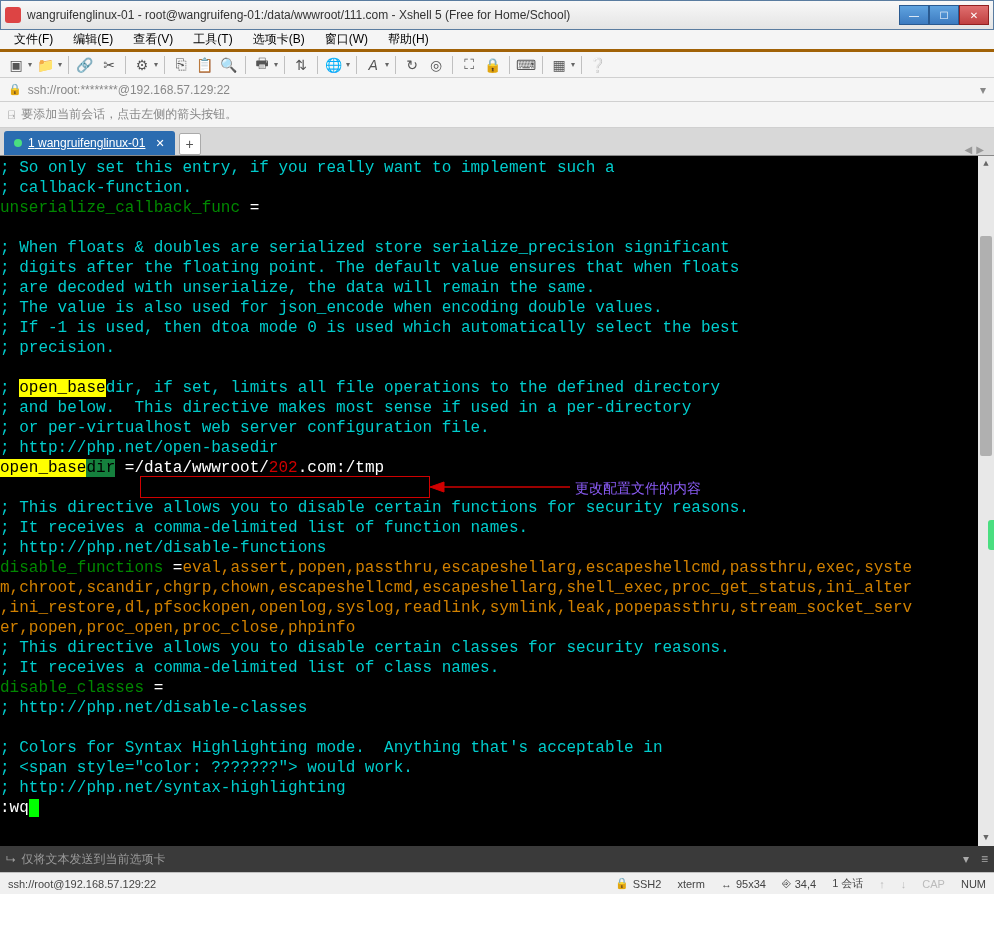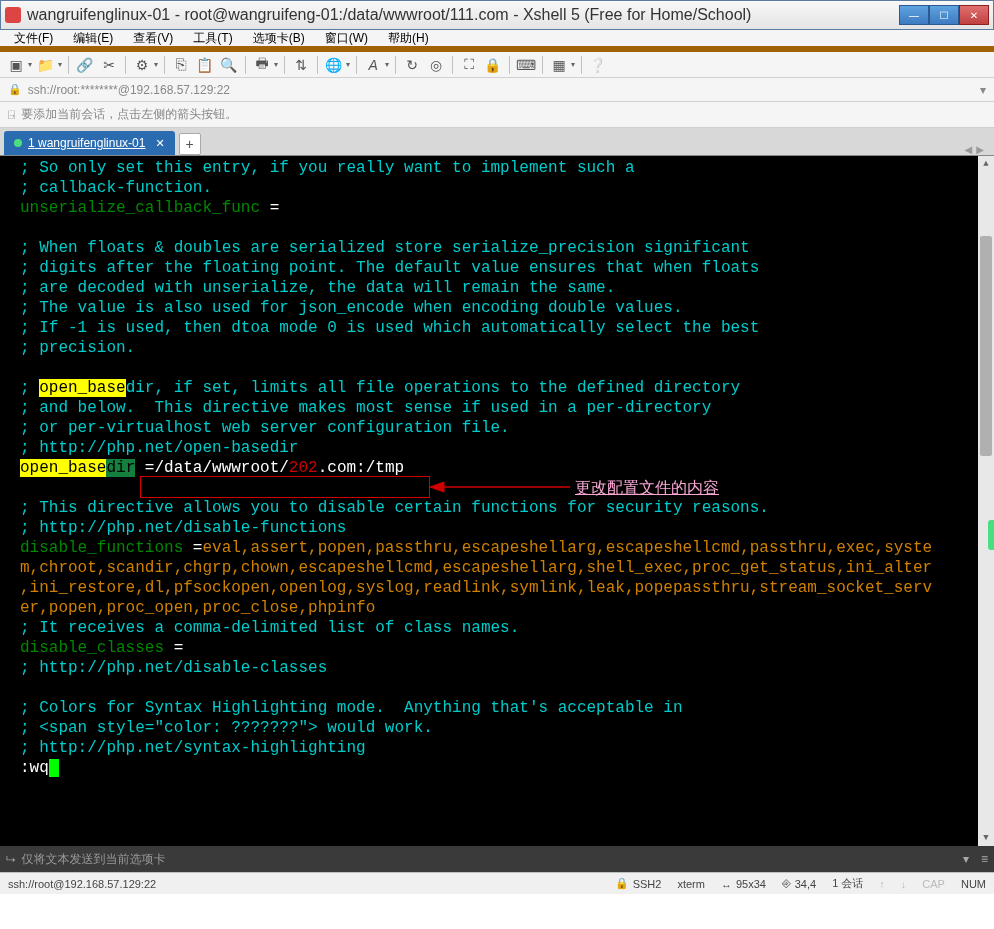--- a/index.html
+++ b/index.html
@@ -1,28 +1,28 @@
 <!DOCTYPE html>
 <html><head>
 <meta charset="utf-8">
 <style>
 * { margin: 0; padding: 0; box-sizing: border-box; }
 body { font-family: "Microsoft YaHei", Tahoma, sans-serif; font-size: 12px; background: #fff; width: 994px; height: 929px; overflow: hidden; position: relative; }
 
 
 .titlebar { height: 30px; background: linear-gradient(to bottom, #f8f8f8, #e4e4e4); border: 1px solid #5a7ca0; display: flex; align-items: center; padding: 0 4px; }
 .titlebar .app-icon { width: 16px; height: 16px; background: #d44; border-radius: 3px; margin-right: 6px; }
-.titlebar .title { flex: 1; color: #333; font-size: 16px; }
+.titlebar .title { flex: 1; color: #333; font-size: 12px; }
 .win-controls { display: flex; gap: 0; }
 .win-btn { width: 30px; height: 20px; display: flex; align-items: center; justify-content: center; font-size: 10px; cursor: default; }
 .win-min, .win-max { background: linear-gradient(to bottom, #5fa3e0, #3d7bc0); color: #fff; border: 1px solid #2a5a90; }
 .win-close { background: linear-gradient(to bottom, #e07070, #c04040); color: #fff; border: 1px solid #902020; }
 
 
-.menubar { height: 22px; background: #f5f5f5; border-bottom: 6px solid #a16207; display: flex; align-items: center; padding: 0 6px; gap: 4px; }
+.menubar { height: 22px; background: #f5f5f5; border-bottom: 3px solid #a16207; display: flex; align-items: center; padding: 0 6px; gap: 4px; }
 .menu-item { padding: 2px 8px; cursor: default; }
 
 
 .toolbar { height: 26px; background: #f5f5f5; border-bottom: 1px solid #d0d0d0; display: flex; align-items: center; padding: 0 6px; gap: 4px; }
 .tb-btn { width: 20px; height: 20px; display: flex; align-items: center; justify-content: center; color: #555; cursor: default; font-size: 14px; }
 .tb-sep { width: 1px; height: 18px; background: #c0c0c0; margin: 0 2px; }
 .tb-dd { font-size: 8px; color: #666; margin-left: -2px; }
 
 .addr-bar { height: 24px; background: #f5f5f5; border-bottom: 1px solid #d0d0d0; display: flex; align-items: center; padding: 0 8px; color: #888; font-size: 12px; }
 .addr-bar .lock { margin-right: 6px; font-size: 11px; }
@@ -33,40 +33,40 @@
 
 
 .tabbar { height: 28px; background: #d8d8d8; display: flex; align-items: flex-end; padding: 0 4px; border-bottom: 1px solid #888; }
 .tab { height: 24px; background: #2b6cb0; color: #fff; padding: 0 10px; display: flex; align-items: center; gap: 6px; border-radius: 3px 3px 0 0; font-size: 12px; cursor: default; }
 .tab .dot { width: 8px; height: 8px; background: #4ade80; border-radius: 50%; }
 .tab .close { font-size: 11px; margin-left: 4px; }
 .tab-add { width: 22px; height: 22px; margin-left: 4px; background: #fff; border: 1px solid #aaa; border-radius: 2px; display: flex; align-items: center; justify-content: center; font-size: 14px; color: #555; cursor: default; }
 .tab-nav { margin-left: auto; display: flex; gap: 4px; color: #999; font-size: 10px; padding-right: 6px; }
 
 
-.terminal { position: relative; background: #000; height: 690px; overflow: hidden; font-family: "Consolas", "Courier New", monospace; font-size: 16px; line-height: 20px; color: #fff; padding: 2px 20px; }
+.terminal { position: relative; background: #000; height: 690px; overflow: hidden; font-family: "Consolas", "Courier New", monospace; font-size: 16px; line-height: 20px; color: #fff; padding: 2px 0; }
 .terminal .scrollbar { position: absolute; right: 0; top: 0; bottom: 0; width: 16px; background: #e8e8e8; }
 .terminal .scrollbar .thumb { position: absolute; left: 2px; right: 2px; top: 80px; height: 220px; background: #b0b0b0; border-radius: 2px; }
 .terminal .scrollbar .arr { position: absolute; left: 0; right: 0; height: 16px; text-align: center; font-size: 9px; color: #666; line-height: 16px; }
 .terminal .scrollbar .arr.up { top: 0; }
 .terminal .scrollbar .arr.dn { bottom: 0; }
 
 .term-line { white-space: pre; }
 .c-cyan { color: #00cccc; }
 .c-dgreen { color: #008800; }
 .c-white { color: #ffffff; }
 .c-red { color: #cc0000; }
 .c-orange { color: #d08000; }
 .hl-yellow { background: #ffff00; color: #000; }
 .hl-green { background: #15803d; color: #000; }
 .cursor { background: #00ff00; width: 10px; display: inline-block; height: 18px; vertical-align: text-bottom; }
 
 .overlay-box { position: absolute; border: 1px solid #d00000; pointer-events: none; }
 .overlay-arrow { position: absolute; pointer-events: none; }
-.overlay-text { position: absolute; color: #f9a8d4; font-family: "Microsoft YaHei", sans-serif; font-size: 16px; pointer-events: none; text-decoration: underline; }
+.overlay-text { position: absolute; color: #8b5cf6; font-family: "Microsoft YaHei", sans-serif; font-size: 14px; pointer-events: none; }
 
 
 .input-bar { height: 26px; background: #3a3a3a; display: flex; align-items: center; padding: 0 6px; color: #999; font-size: 12px; gap: 6px; }
 .input-bar .icon { font-size: 12px; }
 .input-bar .txt { flex: 1; }
 .input-bar .dd { color: #aaa; }
 .input-bar .lines { color: #aaa; margin-left: 6px; }
 
 
 .statusbar { height: 22px; background: #f0f0f0; border-top: 1px solid #c0c0c0; display: flex; align-items: center; padding: 0 8px; font-size: 11px; color: #444; gap: 16px; }
@@ -181,25 +181,27 @@
       <div class="term-line"><span class="c-cyan">; If -1 is used, then dtoa mode 0 is used which automatically select the best</span></div>
       <div class="term-line"><span class="c-cyan">; precision.</span></div>
       <div class="term-line"><span> </span></div>
       <div class="term-line"><span class="c-cyan">; </span><span class="hl-yellow">open_base</span><span class="c-cyan">dir, if set, limits all file operations to the defined directory</span></div>
       <div class="term-line"><span class="c-cyan">; and below.  This directive makes most sense if used in a per-directory</span></div>
       <div class="term-line"><span class="c-cyan">; or per-virtualhost web server configuration file.</span></div>
       <div class="term-line"><span class="c-cyan">; http://php.net/open-basedir</span></div>
       <div class="term-line"><span class="hl-yellow">open_base</span><span class="hl-green">dir</span><span class="c-white"> =</span><span class="c-white">/data/wwwroot/</span><span class="c-red">202</span><span class="c-white">.com:/tmp</span></div>
       <div class="term-line"><span> </span></div>
       <div class="term-line"><span class="c-cyan">; This directive allows you to disable certain functions for security reasons.</span></div>
+      <div class="term-line"><span class="c-cyan">; It receives a comma-delimited list of function names.</span></div>
       <div class="term-line"><span class="c-cyan">; http://php.net/disable-functions</span></div>
       <div class="term-line"><span class="c-dgreen">disable_functions</span><span class="c-white"> =</span><span class="c-orange">eval,assert,popen,passthru,escapeshellarg,escapeshellcmd,passthru,exec,syste</span></div>
       <div class="term-line"><span class="c-orange">m,chroot,scandir,chgrp,chown,escapeshellcmd,escapeshellarg,shell_exec,proc_get_status,ini_alter</span></div>
       <div class="term-line"><span class="c-orange">,ini_restore,dl,pfsockopen,openlog,syslog,readlink,symlink,leak,popepassthru,stream_socket_serv</span></div>
       <div class="term-line"><span class="c-orange">er,popen,proc_open,proc_close,phpinfo</span></div>
+      <div class="term-line"><span class="c-cyan">; This directive allows you to disable certain classes for security reasons.</span></div>
       <div class="term-line"><span class="c-cyan">; It receives a comma-delimited list of class names.</span></div>
       <div class="term-line"><span class="c-dgreen">disable_classes</span><span class="c-white"> =</span></div>
       <div class="term-line"><span class="c-cyan">; http://php.net/disable-classes</span></div>
       <div class="term-line"><span> </span></div>
       <div class="term-line"><span class="c-cyan">; Colors for Syntax Highlighting mode.  Anything that's acceptable in</span></div>
       <div class="term-line"><span class="c-cyan">; &lt;span style="color: ???????"&gt; would work.</span></div>
       <div class="term-line"><span class="c-cyan">; http://php.net/syntax-highlighting</span></div>
     </div>
   <div class="term-line"><span class="c-white">:wq</span><span class="cursor"></span></div>
 

